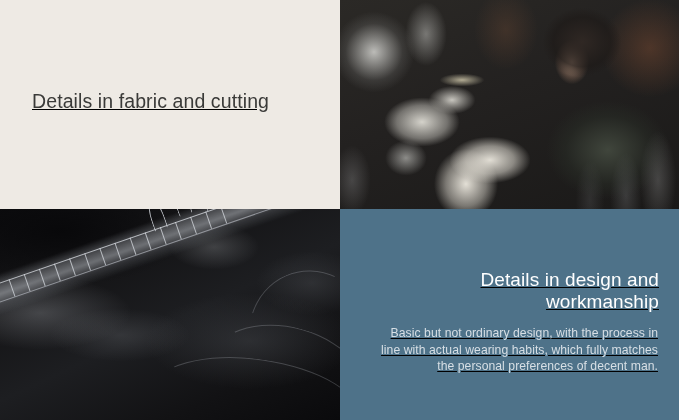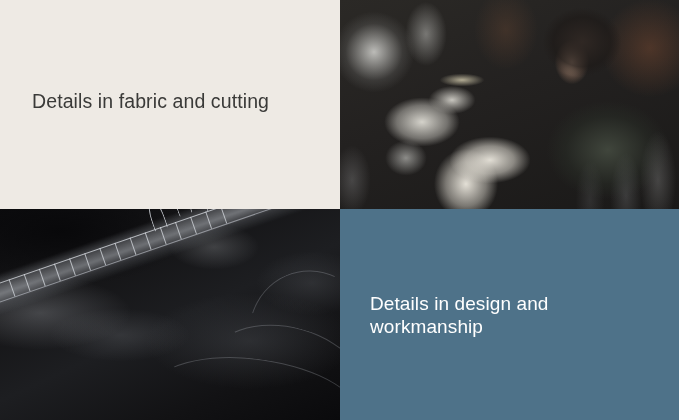--- a/index.html
+++ b/index.html
@@ -6,20 +6,21 @@
   body{
     width:679px;height:420px;
     font-family:"Liberation Sans","DejaVu Sans",sans-serif;
     background:#EEEAE4;overflow:hidden;
   }
   .grid{
     position:relative;width:679px;height:420px;
     display:grid;
     grid-template-columns:340px 339px;
     grid-template-rows:209px 211px;
+    text-decoration:underline;
   }
   .cell{position:relative;overflow:hidden;}
 
   
   .panel{display:flex;flex-direction:column;justify-content:center;}
   .panel-light{background:#EEEAE4;padding:0 34px 0 32px;}
   .panel-blue{background:#4E7289;padding:0 20px 0 30px;}
 
   .heading{
     font-size:19.5px;font-weight:400;letter-spacing:.1px;
@@ -29,21 +30,21 @@
   .panel-blue .heading{color:#FFFFFF;font-size:19px;}
 
   .body{
     font-size:12.2px;line-height:16.4px;font-weight:400;margin:0;
     letter-spacing:.05px;
   }
   .panel-light .body{color:#4A4A48;max-width:272px;}
   .panel-blue .body{color:#D7DFE5;max-width:288px;}
 
   .panel-light .inner{margin-top:6px;}
-  .panel-blue .inner{margin-top:14px;}
+  .panel-blue .inner{margin-top:14px;text-align:right;}
 
   
   .photo{position:absolute;inset:0;}
   .ph-workshop{
     background:
       
       radial-gradient(ellipse 26px 70px at 318px 180px, rgba(150,150,150,.34) 0%, rgba(60,60,62,0) 70%),
       radial-gradient(ellipse 22px 60px at 286px 196px, rgba(130,132,135,.30) 0%, rgba(60,60,62,0) 72%),
       radial-gradient(ellipse 20px 55px at 250px 200px, rgba(120,122,125,.22) 0%, rgba(60,60,62,0) 72%),
       
@@ -149,16 +150,17 @@
         <span class="loop" style="left:188px;top:-20px"></span>
         <span class="loop" style="left:216px;top:-26px"></span>
         <span class="loop" style="left:244px;top:-22px"></span>
       </div>
     </div>
   </section>
 
   <section class="cell panel panel-blue">
     <div class="inner">
       <h2 class="heading">Details in design and workmanship</h2>
+      <p class="body">Basic but not ordinary design, with the process in line with actual wearing habits, which fully matches the personal preferences of decent man.</p>
     </div>
   </section>
 
 </div>
 
 </body></html>

